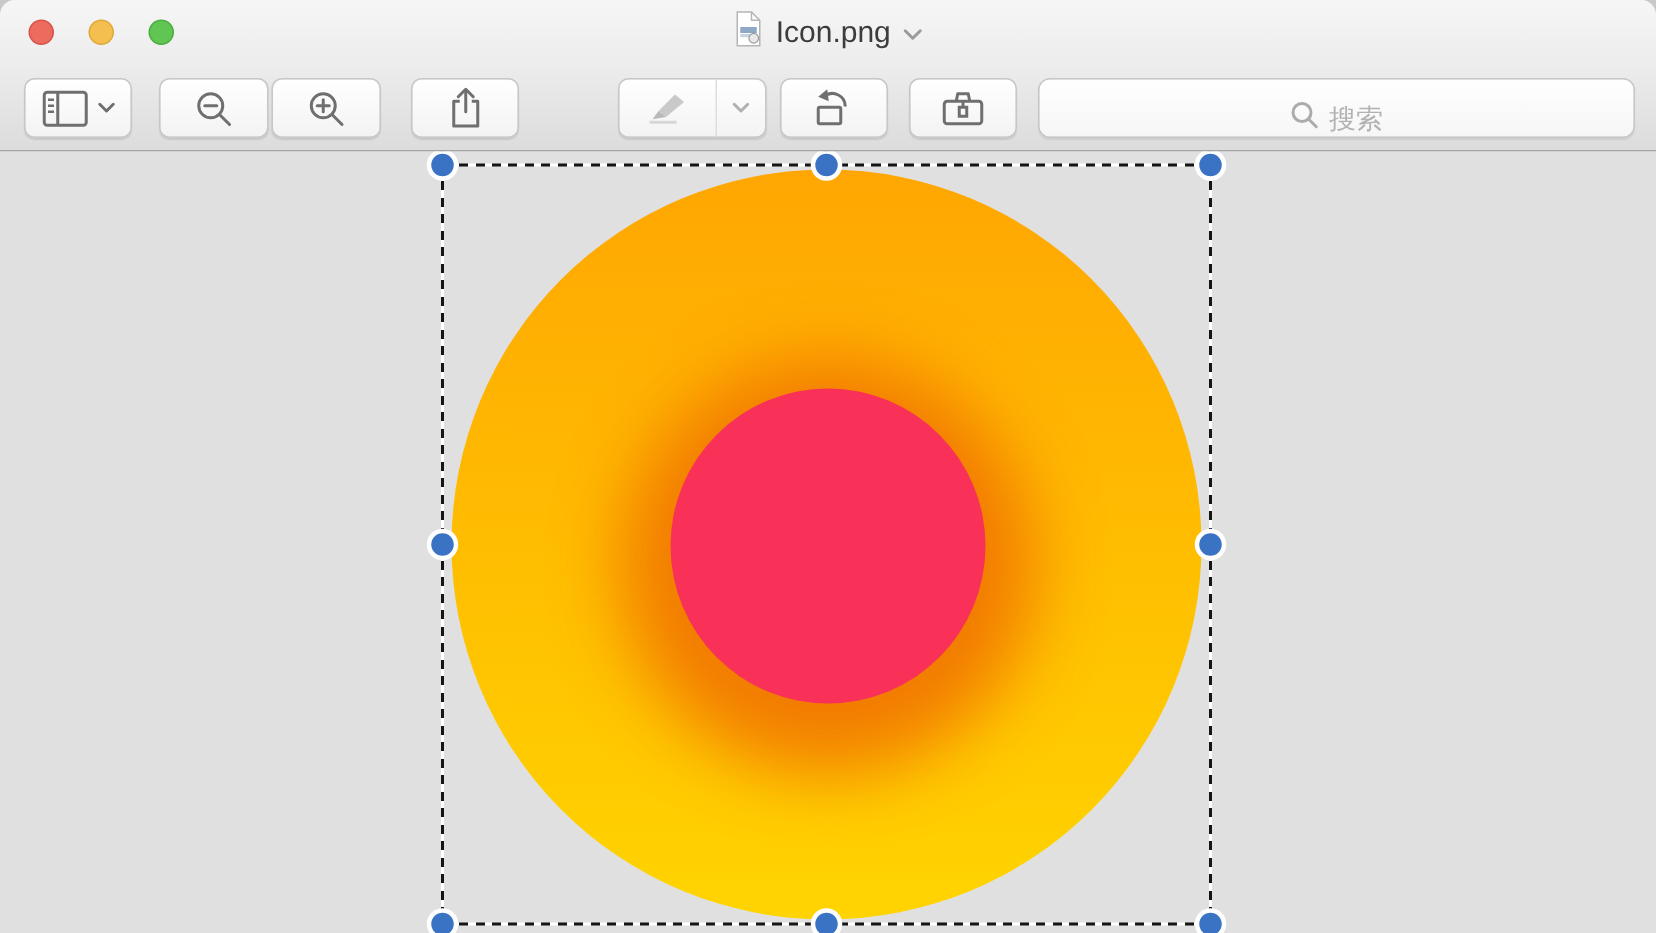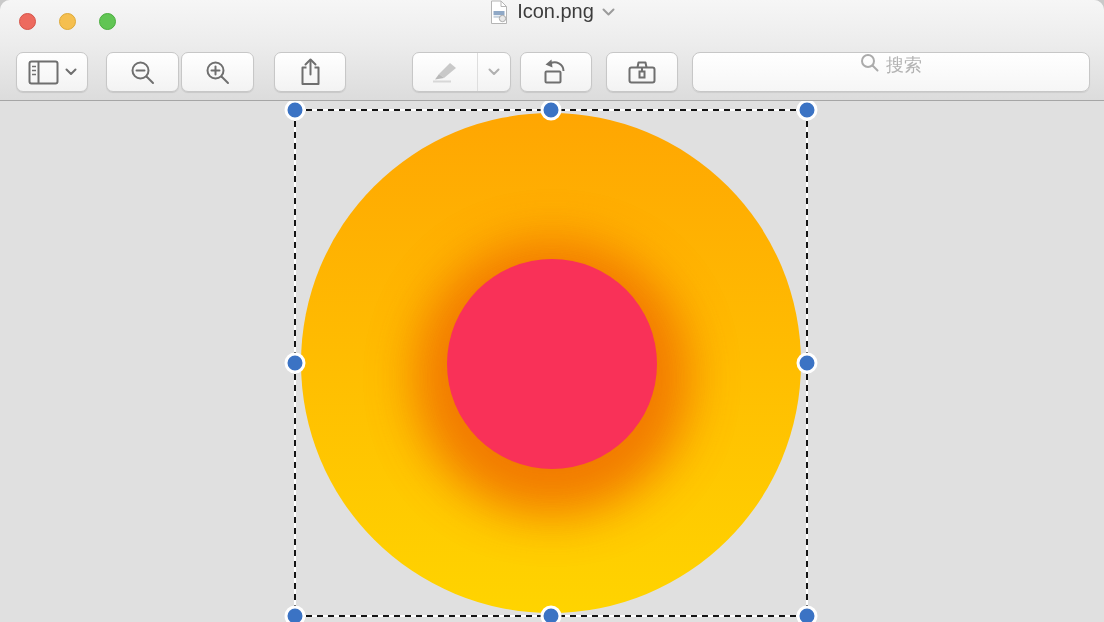--- a/index.html
+++ b/index.html
@@ -7,21 +7,21 @@
 
   
   .header{position:absolute;top:0;left:0;width:1104px;height:101px;
     background:linear-gradient(180deg,#f6f6f6 0%,#ececec 45%,#dcdcdc 100%);
     border-bottom:1px solid #a6a6a6;box-sizing:border-box;}
   .titlebar{position:relative;height:44px;}
   .traffic{position:absolute;top:13px;width:17px;height:17px;border-radius:50%;box-sizing:border-box;}
   .traffic.red{left:19px;background:#ED6A5E;border:1px solid #d55449;}
   .traffic.yellow{left:59px;background:#F5BF4F;border:1px solid #dda938;}
   .traffic.green{left:99px;background:#61C554;border:1px solid #4aad3e;}
-  .title-group{position:absolute;left:0;right:0;top:0;height:44px;display:flex;justify-content:center;gap:8px;}
+  .title-group{position:absolute;left:0;right:0;top:0;height:44px;display:flex;align-items:center;justify-content:center;gap:8px;}
   .title-text{font-size:20px;color:#3c3c3c;}
   .proxy-chevron{margin-top:3px;}
 
   
   .toolbar{position:relative;height:56px;}
   .tb-btn{position:absolute;top:8px;height:40px;border:1px solid #c7c7c7;border-radius:7px;
     background:linear-gradient(180deg,#ffffff 0%,#f3f3f3 100%);
     box-shadow:0 1px 1px rgba(0,0,0,0.10);
     display:flex;align-items:center;justify-content:center;box-sizing:border-box;cursor:default;}
   .tb-btn svg{display:block;}
@@ -29,21 +29,21 @@
   #btn-zoomout{left:106px;width:73px;}
   #btn-zoomin{left:181px;width:73px;}
   #btn-share{left:274px;width:72px;}
   #btn-markup{left:412px;width:99px;padding:0;}
   #btn-rotate{left:520px;width:72px;}
   #btn-toolbox{left:606px;width:72px;}
   .seg-pen{width:65px;height:100%;display:flex;align-items:center;justify-content:center;border-right:1px solid #dedede;}
   .seg-chev{width:33px;height:100%;display:flex;align-items:center;justify-content:center;}
   .search-field{position:absolute;top:8px;left:692px;width:398px;height:40px;border:1px solid #c7c7c7;border-radius:8px;
     background:linear-gradient(180deg,#ffffff 0%,#f6f6f6 100%);box-shadow:0 1px 1px rgba(0,0,0,0.08);
-    display:flex;align-items:flex-start;justify-content:center;gap:7px;box-sizing:border-box;}
+    display:flex;align-items:flex-end;justify-content:center;gap:7px;box-sizing:border-box;}
   .search-placeholder{font-size:18px;color:#b2b2b2;}
 
   
   .content{position:absolute;top:101px;left:0;width:1104px;height:521px;background:#E0E0E0;overflow:hidden;}
   .selection{position:absolute;left:295px;top:9px;width:512px;height:506px;}
   .sel-img{position:absolute;left:0;top:0;}
   .sel-edge{position:absolute;z-index:3;}
   .sel-edge.top{left:0;top:-1px;width:512px;height:2px;background:repeating-linear-gradient(90deg,#141414 0 6px,#ffffff 6px 11px);}
   .sel-edge.bottom{left:0;bottom:-1px;width:512px;height:2px;background:repeating-linear-gradient(90deg,#141414 0 6px,#ffffff 6px 11px);}
   .sel-edge.left{top:0;left:-1px;height:506px;width:2px;background:repeating-linear-gradient(180deg,#141414 0 6px,#ffffff 6px 11px);}

